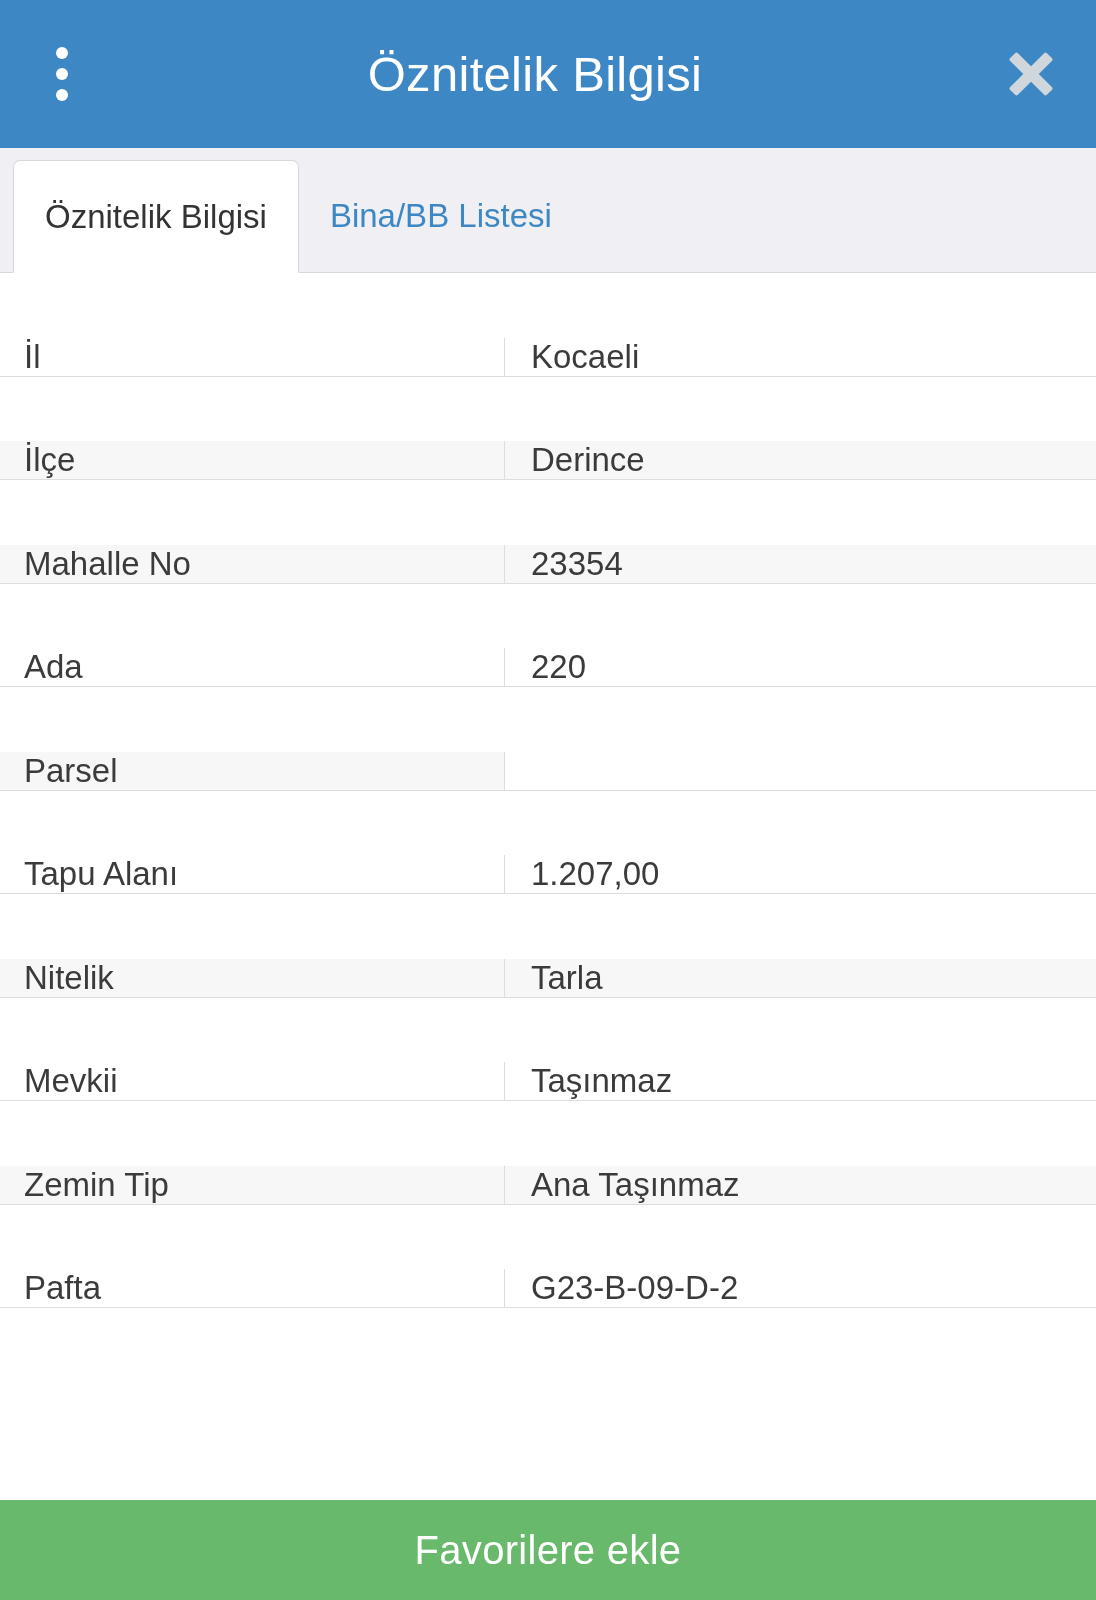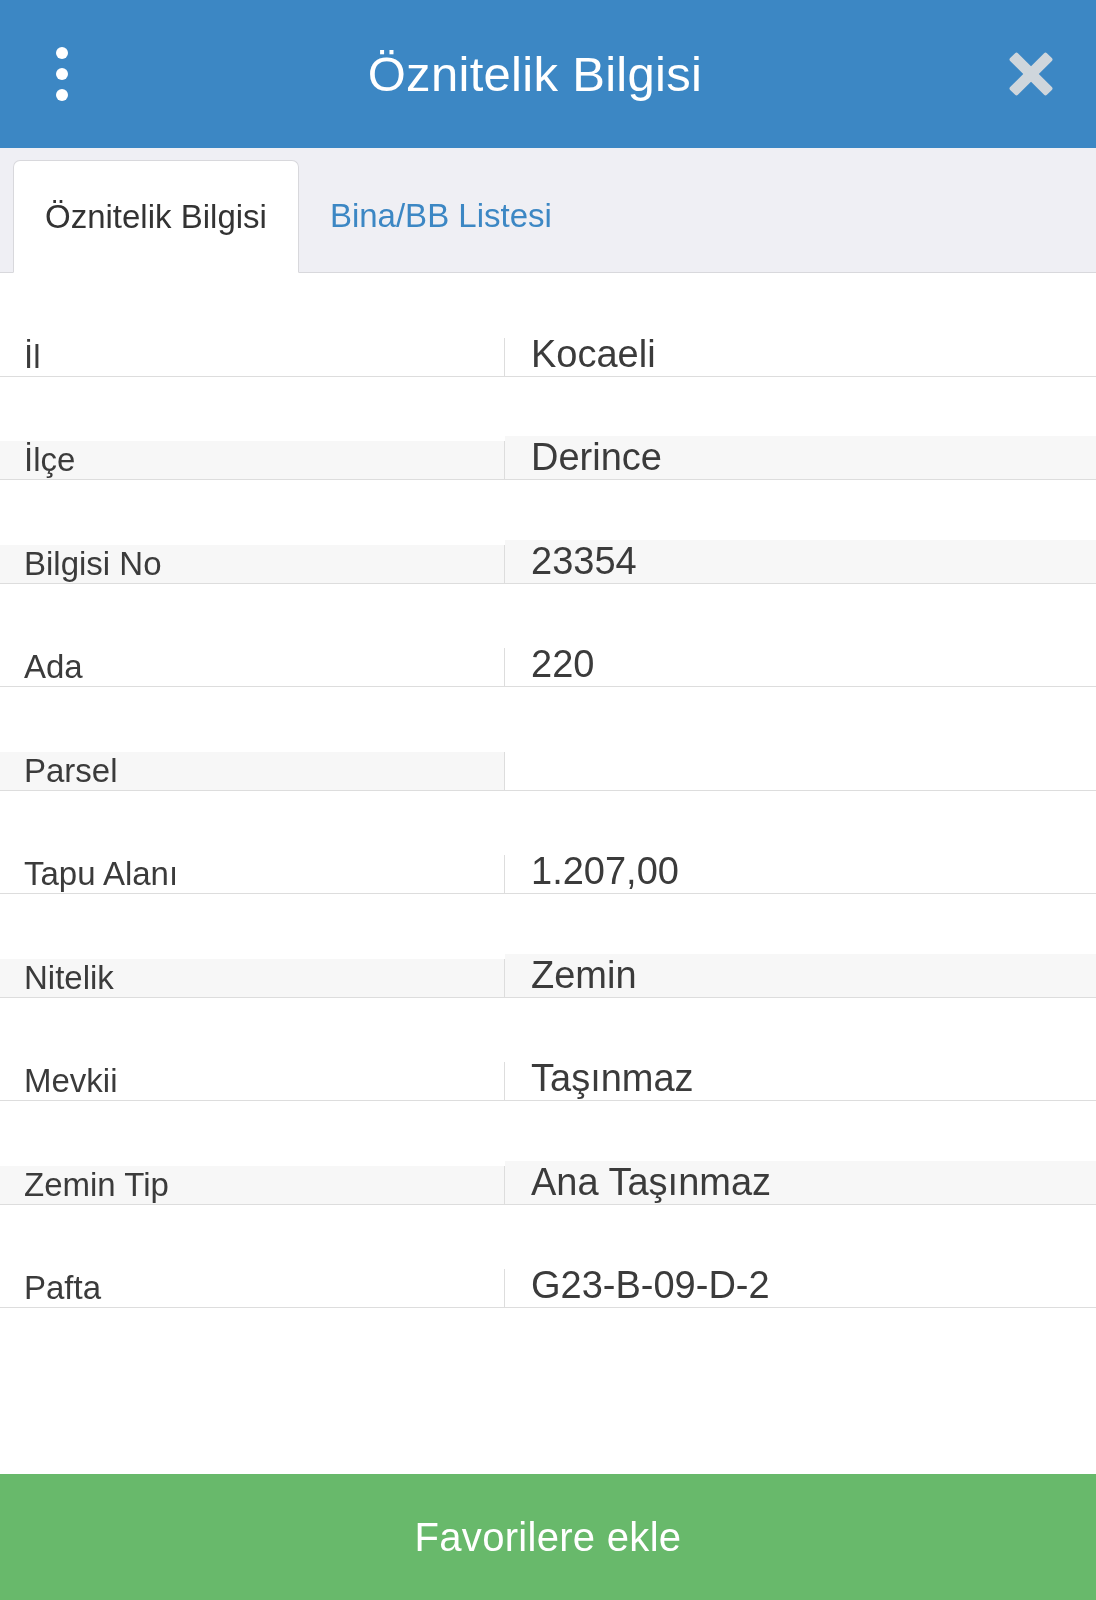--- a/index.html
+++ b/index.html
@@ -127,29 +127,29 @@
     padding-left: 24px;
     font-size: 33px;
     color: #3b3b3b;
     border-right: 1px solid #dddddd;
   }
   .cell-value {
     flex: 1;
     display: flex;
     align-items: center;
     padding-left: 26px;
-    font-size: 38px;
+    font-size: 33px;
     color: #3b3b3b;
   }
   .row.odd .cell-label, .row.odd .cell-value { background: #ffffff; }
   .row.even .cell-label, .row.even .cell-value { background: #f7f7f7; margin-top: 32px; }
 
   
   .footer-btn {
-    height: 126px;
+    height: 100px;
     flex: none;
     background: #68b96b;
     color: #ffffff;
     font-size: 40px;
     display: flex;
     align-items: center;
     justify-content: center;
     cursor: pointer;
     letter-spacing: 0.3px;
   }
@@ -177,37 +177,37 @@
   <div class="table-wrap">
     <div class="row odd">
       <div class="cell-label">İl</div>
       <div class="cell-value">Kocaeli</div>
     </div>
     <div class="row even">
       <div class="cell-label">İlçe</div>
       <div class="cell-value">Derince</div>
     </div>
     <div class="row even">
-      <div class="cell-label">Bilgisi No</div>
+      <div class="cell-label">Mahalle No</div>
       <div class="cell-value">23354</div>
     </div>
     <div class="row odd">
       <div class="cell-label">Ada</div>
       <div class="cell-value">220</div>
     </div>
     <div class="row even">
       <div class="cell-label">Parsel</div>
     </div>
     <div class="row odd">
       <div class="cell-label">Tapu Alanı</div>
       <div class="cell-value">1.207,00</div>
     </div>
     <div class="row even">
       <div class="cell-label">Nitelik</div>
-      <div class="cell-value">Zemin</div>
+      <div class="cell-value">Tarla</div>
     </div>
     <div class="row odd">
       <div class="cell-label">Mevkii</div>
       <div class="cell-value">Taşınmaz</div>
     </div>
     <div class="row even">
       <div class="cell-label">Zemin Tip</div>
       <div class="cell-value">Ana Taşınmaz</div>
     </div>
     <div class="row odd">

